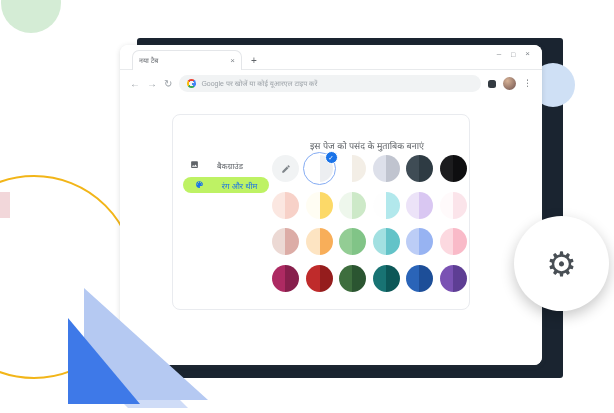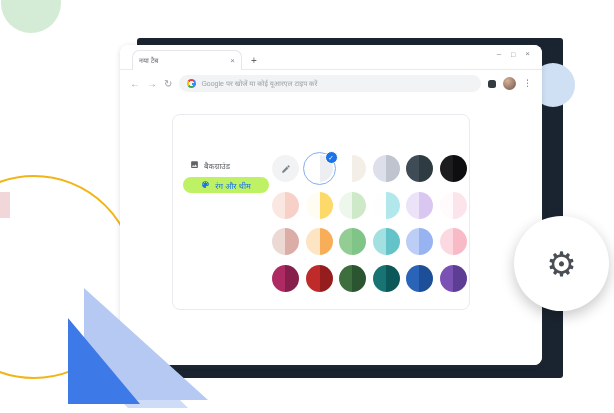--- a/index.html
+++ b/index.html
@@ -44,21 +44,21 @@
   .ext-ic{width:8px;height:8px;background:#333a41;border-radius:2.5px;flex:none;}
   .avatar{width:13px;height:13px;border-radius:50%;flex:none;
     background:radial-gradient(circle at 35% 30%,#d7b296,#8d6e63 70%,#6d4c41);}
   .kebab{color:#5f6368;font-size:9px;line-height:1;}
   .content{position:relative;height:calc(100% - 52px);border-radius:0 0 8px 8px;background:#fff;}
 
   
   .card{position:absolute;left:52px;top:17px;width:296px;height:194px;border:1px solid #e9ebef;border-radius:8px;background:#fff;}
   .heading{position:absolute;left:96px;right:4px;top:24px;text-align:center;font-size:9px;color:#5c6065;}
   .menu{position:absolute;left:10px;top:42px;width:86px;}
-  .menu-item{height:16px;display:flex;align-items:center;gap:5px;padding:0 7px;border-radius:9px;
+  .menu-item{height:16px;display:flex;align-items:center;gap:18px;padding:0 7px;border-radius:9px;
     font-size:8px;color:#5f6368;margin-bottom:4px;white-space:nowrap;}
   .menu-item svg{width:9px;height:9px;fill:#5f6368;flex:none;}
   .menu-item.selected{background:#bef264;color:#1a73e8;justify-content:center;}
   .menu-item.selected svg{fill:#1a73e8;}
   .grid{position:absolute;left:99px;top:40px;display:grid;grid-template-columns:repeat(6,27px);
     column-gap:6.5px;row-gap:9.5px;}
   .swatch{width:27px;height:27px;border-radius:50%;position:relative;}
   .swatch.selected{outline:1.6px solid #85acf3;outline-offset:2px;}
   .badge{position:absolute;top:-4px;right:-5px;width:11px;height:11px;border-radius:50%;background:#1a73e8;
     border:1.5px solid #fff;color:#fff;font-size:6.5px;line-height:11px;text-align:center;}
@@ -96,20 +96,21 @@
       <div class="omnibox">
         <span class="g-logo"></span>
         <span class="omni-text">Google पर खोजें या कोई यूआरएल टाइप करें</span>
       </div>
       <span class="ext-ic"></span>
       <span class="avatar"></span>
       <span class="kebab">⋮</span>
     </div>
     <div class="content">
       <div class="card">
+        <div class="heading">इस पेज को पसंद के मुताबिक बनाएं</div>
         <div class="menu">
             <div class="menu-item">
               <span><svg viewBox="0 0 24 24">
                   <path d="M21 19V5c0-1.1-.9-2-2-2H5c-1.1 0-2 .9-2 2v14c0 1.1.9 2 2 2h14c1.1 0 2-.9 2-2zM8.5 13.5l2.5 3.01L14.5 12l4.5 6H5l3.5-4.5z"></path>
                 </svg></span>
               <span>बैकग्राउंड</span>
             </div>
             <div class="menu-item selected">
               <span><svg viewBox="0 0 24 24">
                   <path d="M12 3a9 9 0 0 0 0 18c.83 0 1.5-.67 1.5-1.5 0-.39-.15-.74-.39-1.01-.23-.26-.38-.61-.38-.99 0-.83.67-1.5 1.5-1.5H16a5 5 0 0 0 5-5c0-4.42-4.03-8-9-8zm-5.5 9c-.83 0-1.5-.67-1.5-1.5S5.67 9 6.5 9 8 9.67 8 10.5 7.33 12 6.5 12zm3-4C8.67 8 8 7.33 8 6.5S8.67 5 9.5 5s1.5.67 1.5 1.5S10.33 8 9.5 8zm5 0c-.83 0-1.5-.67-1.5-1.5S13.67 5 14.5 5s1.5.67 1.5 1.5S15.33 8 14.5 8zm3 4c-.83 0-1.5-.67-1.5-1.5S16.67 9 17.5 9s1.5.67 1.5 1.5-.67 1.5-1.5 1.5z"></path>

